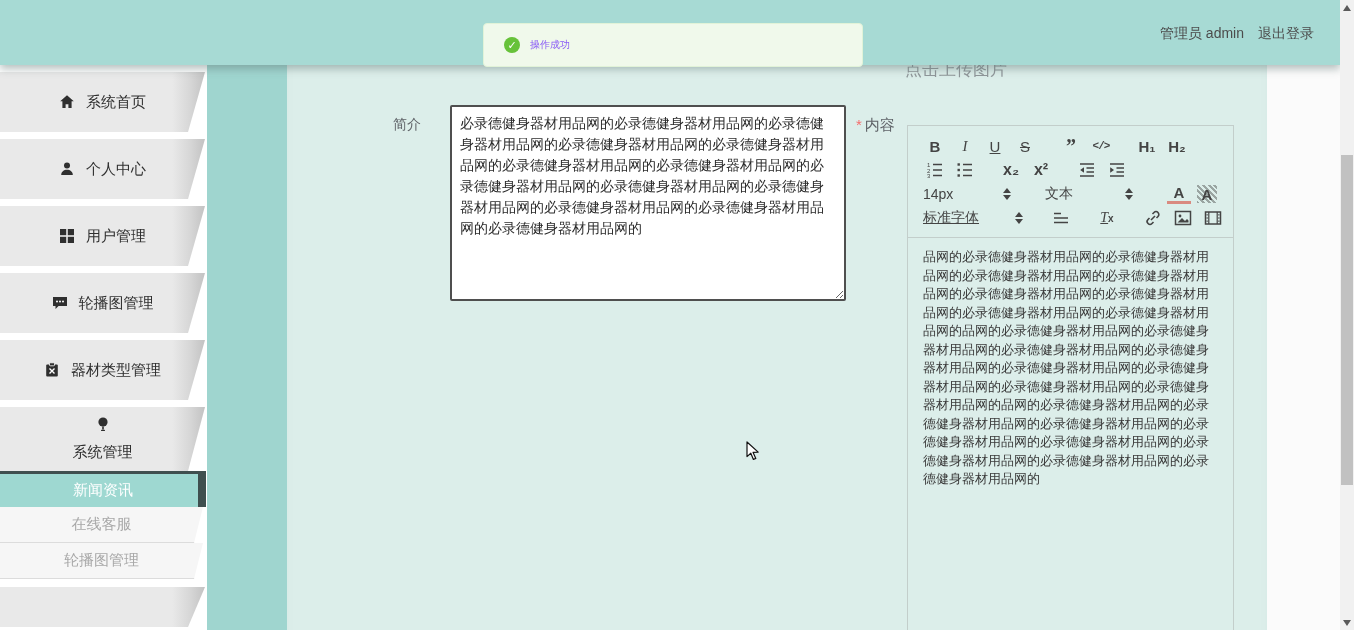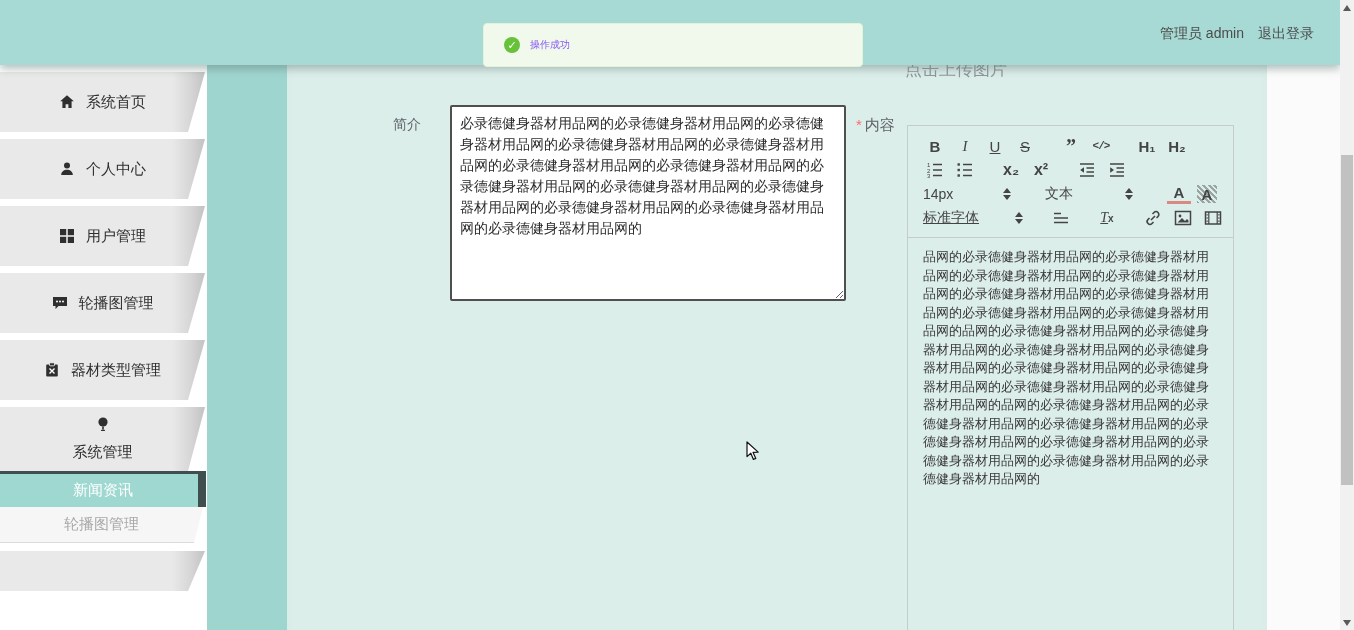--- a/index.html
+++ b/index.html
@@ -175,20 +175,23 @@
             <rect x="6" y="13.8" width="4" height="1.2" rx="0.6" fill="#2f2f2f"></rect>
           </svg>
       </span>
       <span>系统管理</span>
     </div>
     <div class="submenu">
       <div class="sub-item active">
         <span>新闻资讯</span>
       </div>
       <div class="sub-item plain">
+        <span>在线客服</span>
+      </div>
+      <div class="sub-item plain">
         <span>轮播图管理</span>
       </div>
     </div>
     <div class="side-item partial"></div>
   </div>
 
   <div class="upload-hint">点击上传图片</div>
 
   <label class="intro-label">简介</label>
   <textarea class="intro-textarea" style="">必录德健身器材用品网的必录德健身器材用品网的必录德健身器材用品网的必录德健身器材用品网的必录德健身器材用品网的必录德健身器材用品网的必录德健身器材用品网的必录德健身器材用品网的必录德健身器材用品网的必录德健身器材用品网的必录德健身器材用品网的必录德健身器材用品网的必录德健身器材用品网的</textarea>

